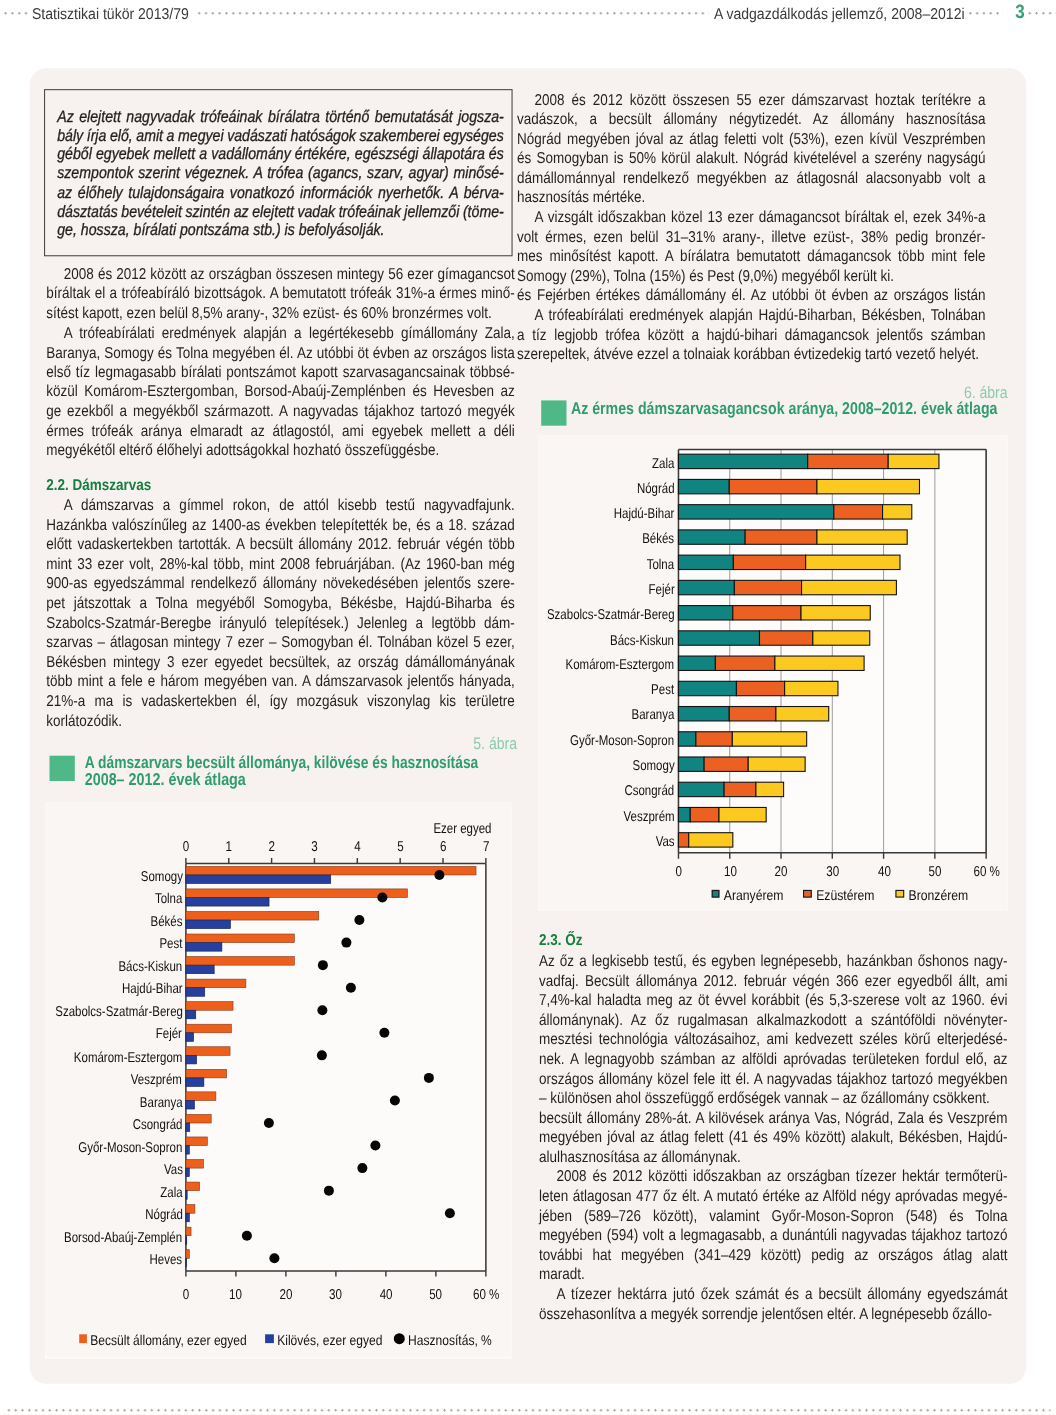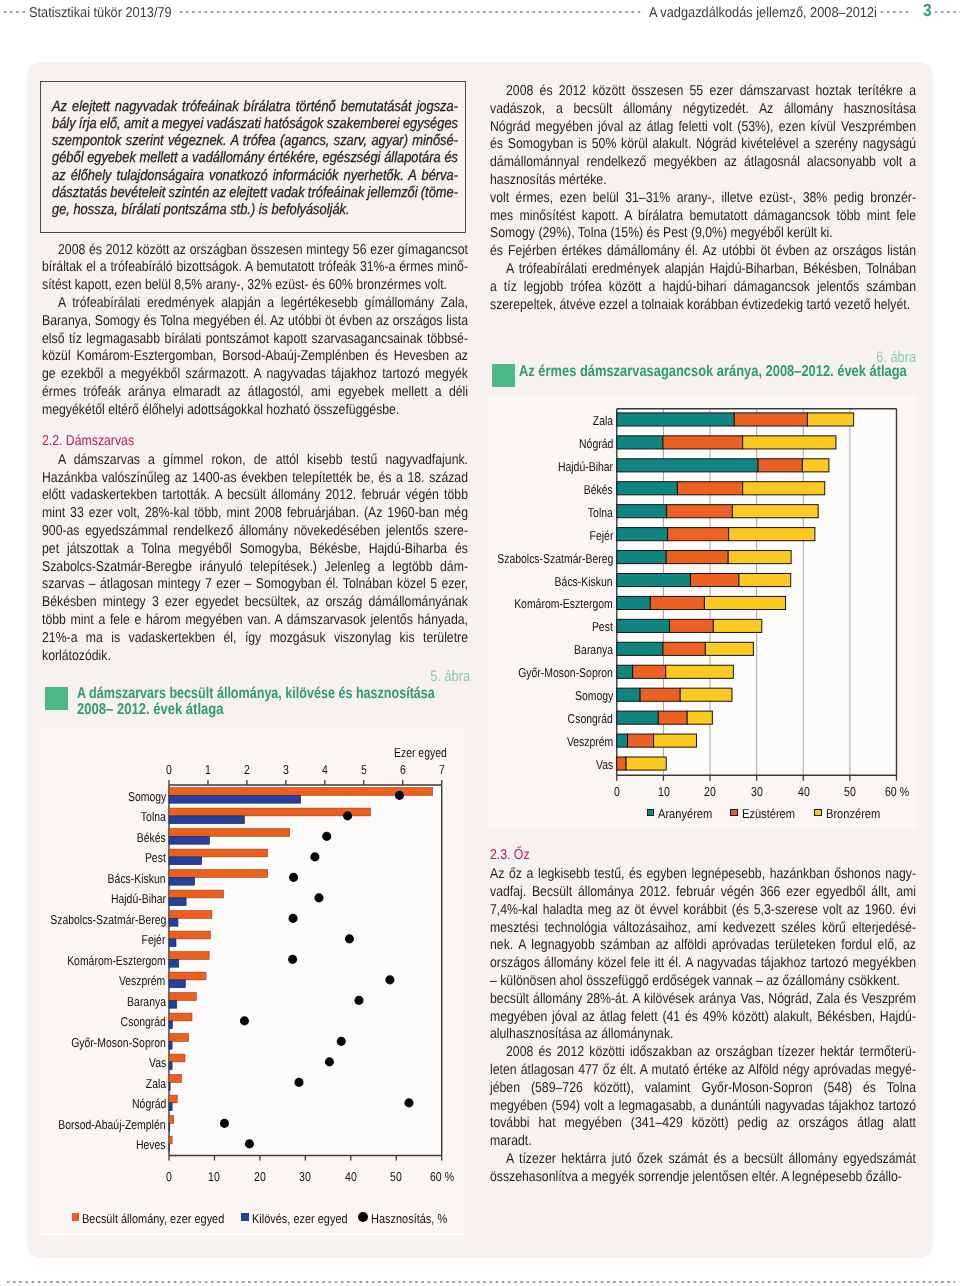--- a/index.html
+++ b/index.html
@@ -24,31 +24,31 @@
   .head-right { position:absolute; left:649px; top:5px; font-size:14.2px; color:#3b3b3b;
      transform:scaleX(0.9); transform-origin:left center;}
   .head-pageno { position:absolute; left:923px; top:0px; font-size:17.6px; color:#35a172; font-weight:bold;
      transform:scaleX(0.88); transform-origin:left center;}
 
   .panel { position:absolute; left:27px; top:62px; width:906px; height:1196px;
     background:#f7f2f0; border-radius:15px; }
 
   .col { position:absolute; width:426px; }
   .colL { left:42px; top:80.5px; }
-  .colR { left:490px; top:83px; }
+  .colR { left:470px; top:83px; }
   .colR2 { left:490px; top:834px; }
 
   .ln { font-size:14.3px; line-height:17.8px; color:#231f1f;
      white-space:nowrap; overflow:visible; }
   .ln > span { display:inline-block; transform-origin:left center; }
   .para { margin:0; }
   .callout { border:1.4px solid #4a4a4a; padding:16px 7px 13px 11px; margin:0 -2px 9px -1.7px; width:425.5px;}
   .callout .ln { font-size:15.0px; line-height:17.3px; font-style:italic;
      -webkit-text-stroke:0.28px #231f1f; }
-  h3.sech { margin:13px 0 1.4px 0; font-size:14.3px; font-weight:normal; color:#be185d; line-height:17.8px;
+  h3.sech { margin:13px 0 1.4px 0; font-size:14.3px; font-weight:bold; color:#15803d; line-height:17.8px;
      white-space:nowrap;}
   h3.sech > span { display:inline-block; transform-origin:left center;}
 
   
   .figlabel { position:absolute; font-size:15.1px; color:#8dc9ad;
      transform:scaleX(0.845); transform-origin:right top; text-align:right; line-height:17px;}
   .figsq { position:absolute; width:23px; height:23px; background:#4eb987; }
   .figtitle { position:absolute; font-size:15.6px; font-weight:bold; color:#2e9d6e;
      line-height:16.5px; white-space:nowrap; }
   .figtitle > span { display:inline-block; transform-origin:left top; }
@@ -75,22 +75,22 @@
 <div class="head-pageno">3</div>
 <div class="dotrule" id="rule-top-d"></div>
 <div class="dotrule" id="rule-bottom"></div>
 
 <div class="panel"></div>
 
 <div class="col colL">
 <div class="callout">
   <div class="ln"><span style="transform: scaleX(0.858); margin-left: 0px; word-spacing: 1.608px;">Az elejtett nagyvadak trófeáinak bírálatra történő bemutatását jogsza-</span></div>
   <div class="ln"><span style="transform: scaleX(0.858); margin-left: 0px; word-spacing: -0.414268px;">bály írja elő, amit a megyei vadászati hatóságok szakemberei egységes</span></div>
+  <div class="ln"><span style="transform: scaleX(0.858); margin-left: 0px; word-spacing: 0.155047px;">géből egyebek mellett a vadállomány értékére, egészségi állapotára és</span></div>
   <div class="ln"><span style="transform: scaleX(0.858); margin-left: 0px; word-spacing: 0.860121px;">szempontok szerint végeznek. A trófea (agancs, szarv, agyar) minősé-</span></div>
-  <div class="ln"><span style="transform: scaleX(0.858); margin-left: 0px; word-spacing: 0.155047px;">géből egyebek mellett a vadállomány értékére, egészségi állapotára és</span></div>
   <div class="ln"><span style="transform: scaleX(0.858); margin-left: 0px; word-spacing: 1.76871px;">az élőhely tulajdonságaira vonatkozó információk nyerhetők. A bérva-</span></div>
   <div class="ln"><span style="transform: scaleX(0.858); margin-left: 0px; word-spacing: -0.466051px;">dásztatás bevételeit szintén az elejtett vadak trófeáinak jellemzői (töme-</span></div>
   <div class="ln"><span style="transform: scaleX(0.858);">ge, hossza, bírálati pontszáma stb.) is befolyásolják.</span></div>
 </div>
 <div class="para">
   <div class="ln"><span style="transform: scaleX(0.858); margin-left: 16px; word-spacing: 0.337113px;">2008 és 2012 között az országban összesen mintegy 56 ezer gímagancsot</span></div>
   <div class="ln"><span style="transform: scaleX(0.858); margin-left: 0px; word-spacing: 0.61754px;">bíráltak el a trófeabíráló bizottságok. A bemutatott trófeák 31%-a érmes minő-</span></div>
   <div class="ln"><span style="transform: scaleX(0.858);">sítést kapott, ezen belül 8,5% arany-, 32% ezüst- és 60% bronzérmes volt.</span></div>
 </div>
 <div class="para">
@@ -122,38 +122,40 @@
 <div class="col colR">
 <div class="para">
   <div class="ln"><span style="transform: scaleX(0.858); margin-left: 16px; word-spacing: 3.36055px;">2008 és 2012 között összesen 55 ezer dámszarvast hoztak terítékre a</span></div>
   <div class="ln"><span style="transform: scaleX(0.858); margin-left: 0px; word-spacing: 8.48488px;">vadászok, a becsült állomány négytizedét. Az állomány hasznosítása</span></div>
   <div class="ln"><span style="transform: scaleX(0.858); margin-left: 0px; word-spacing: 2.12691px;">Nógrád megyében jóval az átlag feletti volt (53%), ezen kívül Veszprémben</span></div>
   <div class="ln"><span style="transform: scaleX(0.858); margin-left: 0px; word-spacing: 1.64879px;">és Somogyban is 50% körül alakult. Nógrád kivételével a szerény nagyságú</span></div>
   <div class="ln"><span style="transform: scaleX(0.858); margin-left: 0px; word-spacing: 4.28175px;">dámállománnyal rendelkező megyékben az átlagosnál alacsonyabb volt a</span></div>
   <div class="ln"><span style="transform: scaleX(0.858);">hasznosítás mértéke.</span></div>
 </div>
 <div class="para">
+  <div class="ln"><span style="transform: scaleX(0.858); margin-left: 16px; word-spacing: 1.29336px;">A vizsgált időszakban közel 13 ezer dámagancsot bíráltak el, ezek 34%-a</span></div>
   <div class="ln"><span style="transform: scaleX(0.858); margin-left: 0px; word-spacing: 3.63629px;">volt érmes, ezen belül 31–31% arany-, illetve ezüst-, 38% pedig bronzér-</span></div>
   <div class="ln"><span style="transform: scaleX(0.858); margin-left: 0px; word-spacing: 3.42227px;">mes minősítést kapott. A bírálatra bemutatott dámagancsok több mint fele</span></div>
   <div class="ln"><span style="transform: scaleX(0.858);">Somogy (29%), Tolna (15%) és Pest (9,0%) megyéből került ki.</span></div>
 </div>
 <div class="para">
   <div class="ln"><span style="transform: scaleX(0.858); margin-left: 0px; word-spacing: 2.00458px;">és Fejérben értékes dámállomány él. Az utóbbi öt évben az országos listán</span></div>
   <div class="ln"><span style="transform: scaleX(0.858); margin-left: 16px; word-spacing: 2.05925px;">A trófeabírálati eredmények alapján Hajdú-Biharban, Békésben, Tolnában</span></div>
   <div class="ln"><span style="transform: scaleX(0.858); margin-left: 0px; word-spacing: 4.21393px;">a tíz legjobb trófea között a hajdú-bihari dámagancsok jelentős számban</span></div>
   <div class="ln"><span style="transform: scaleX(0.858);">szerepeltek, átvéve ezzel a tolnaiak korábban évtizedekig tartó vezető helyét.</span></div>
 </div>
 </div>
 
 <div class="col colR2">
 <h3 class="sech"><span style="transform: scaleX(0.858);">2.3. Őz</span></h3>
 <div class="para">
   <div class="ln"><span style="transform: scaleX(0.858); margin-left: 0px; word-spacing: 1.40347px;">Az őz a legkisebb testű, és egyben legnépesebb, hazánkban őshonos nagy-</span></div>
   <div class="ln"><span style="transform: scaleX(0.858); margin-left: 0px; word-spacing: 2.75816px;">vadfaj. Becsült állománya 2012. február végén 366 ezer egyedből állt, ami</span></div>
   <div class="ln"><span style="transform: scaleX(0.858); margin-left: 0px; word-spacing: 1.77243px;">7,4%-kal haladta meg az öt évvel korábbit (és 5,3-szerese volt az 1960. évi</span></div>
+  <div class="ln"><span style="transform: scaleX(0.858); margin-left: 0px; word-spacing: 4.96925px;">állománynak). Az őz rugalmasan alkalmazkodott a szántóföldi növényter-</span></div>
   <div class="ln"><span style="transform: scaleX(0.858); margin-left: 0px; word-spacing: 3.04068px;">mesztési technológia változásaihoz, ami kedvezett széles körű elterjedésé-</span></div>
   <div class="ln"><span style="transform: scaleX(0.858); margin-left: 0px; word-spacing: 2.59722px;">nek. A legnagyobb számban az alföldi apróvadas területeken fordul elő, az</span></div>
   <div class="ln"><span style="transform: scaleX(0.858); margin-left: 0px; word-spacing: 1.09254px;">országos állomány közel fele itt él. A nagyvadas tájakhoz tartozó megyékben</span></div>
   <div class="ln"><span style="transform: scaleX(0.858);">– különösen ahol összefüggő erdőségek vannak – az őzállomány csökkent.</span></div>
 </div>
 <div class="para">
   <div class="ln"><span style="transform: scaleX(0.858); margin-left: 0px; word-spacing: 0.962847px;">becsült állomány 28%-át. A kilövések aránya Vas, Nógrád, Zala és Veszprém</span></div>
   <div class="ln"><span style="transform: scaleX(0.858); margin-left: 0px; word-spacing: 1.57134px;">megyében jóval az átlag felett (41 és 49% között) alakult, Békésben, Hajdú-</span></div>
   <div class="ln"><span style="transform: scaleX(0.858);">alulhasznosítása az állománynak.</span></div>
 </div>

